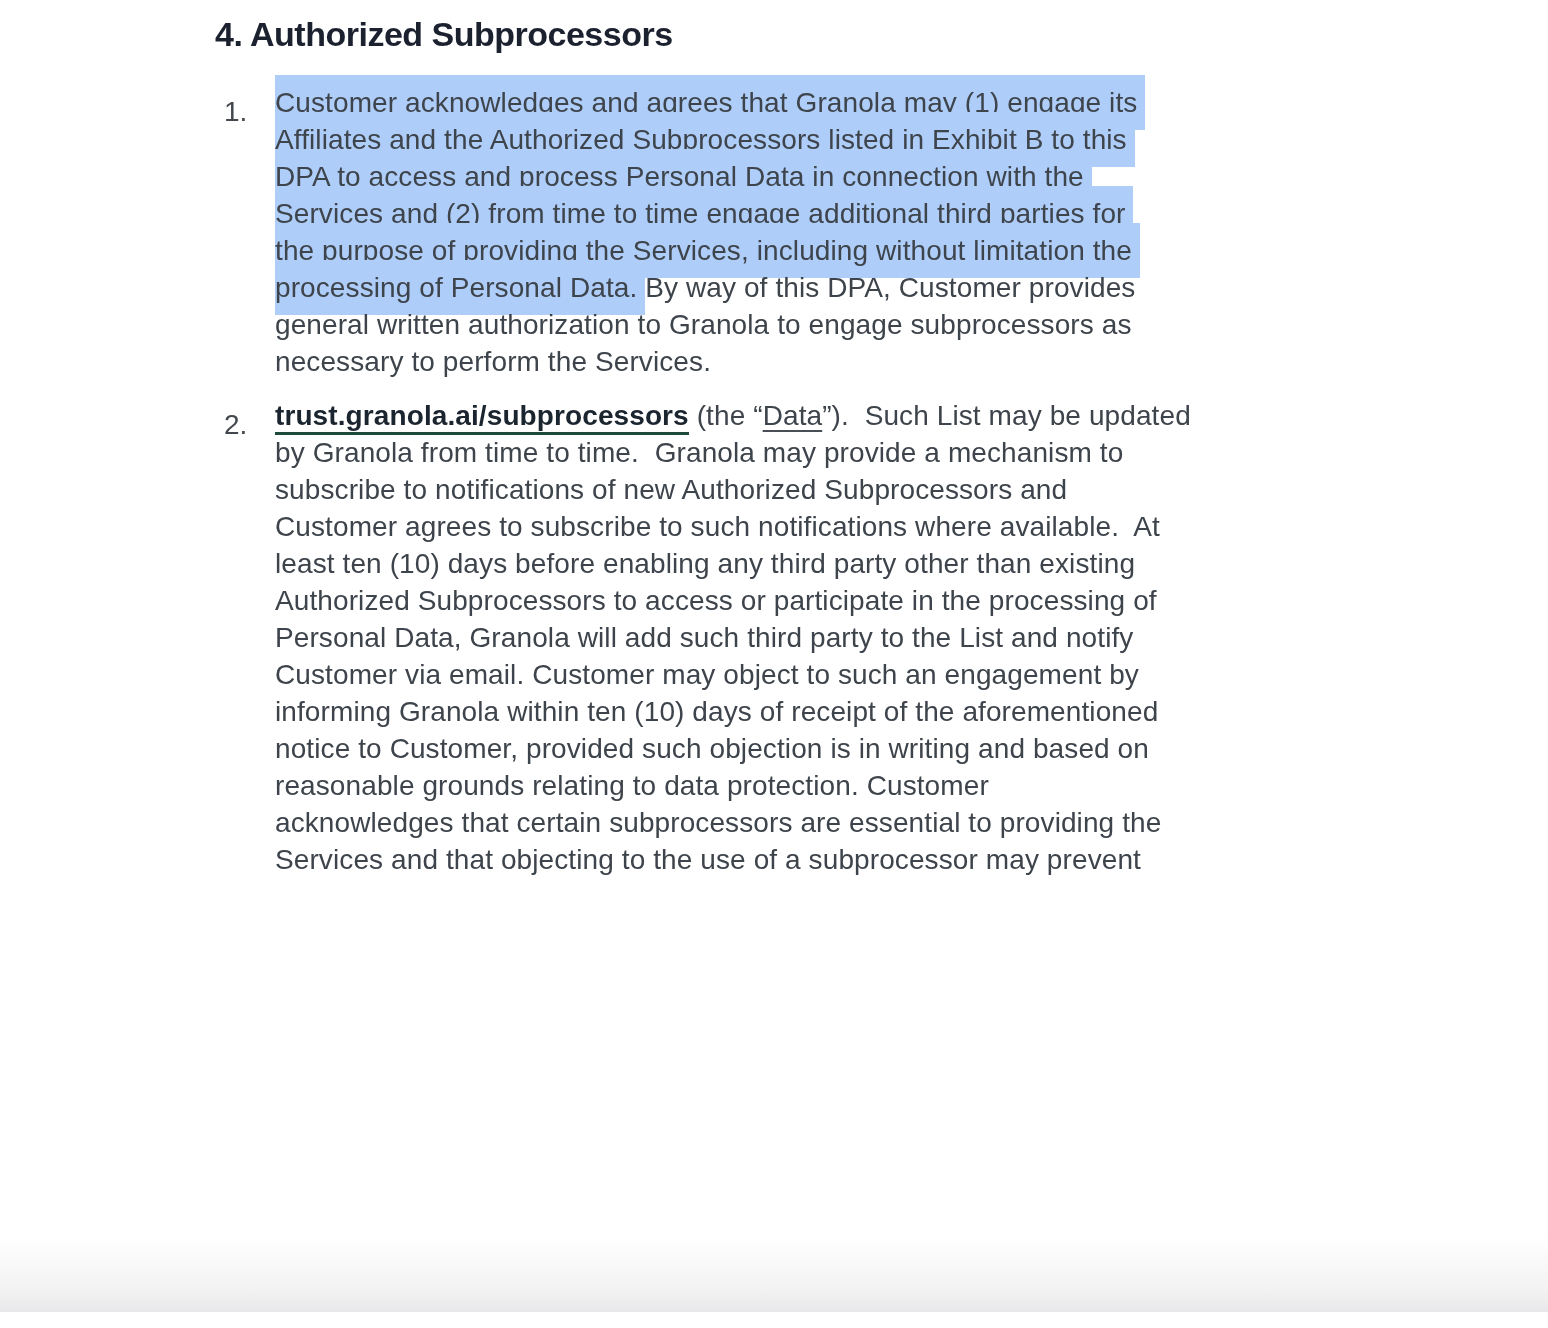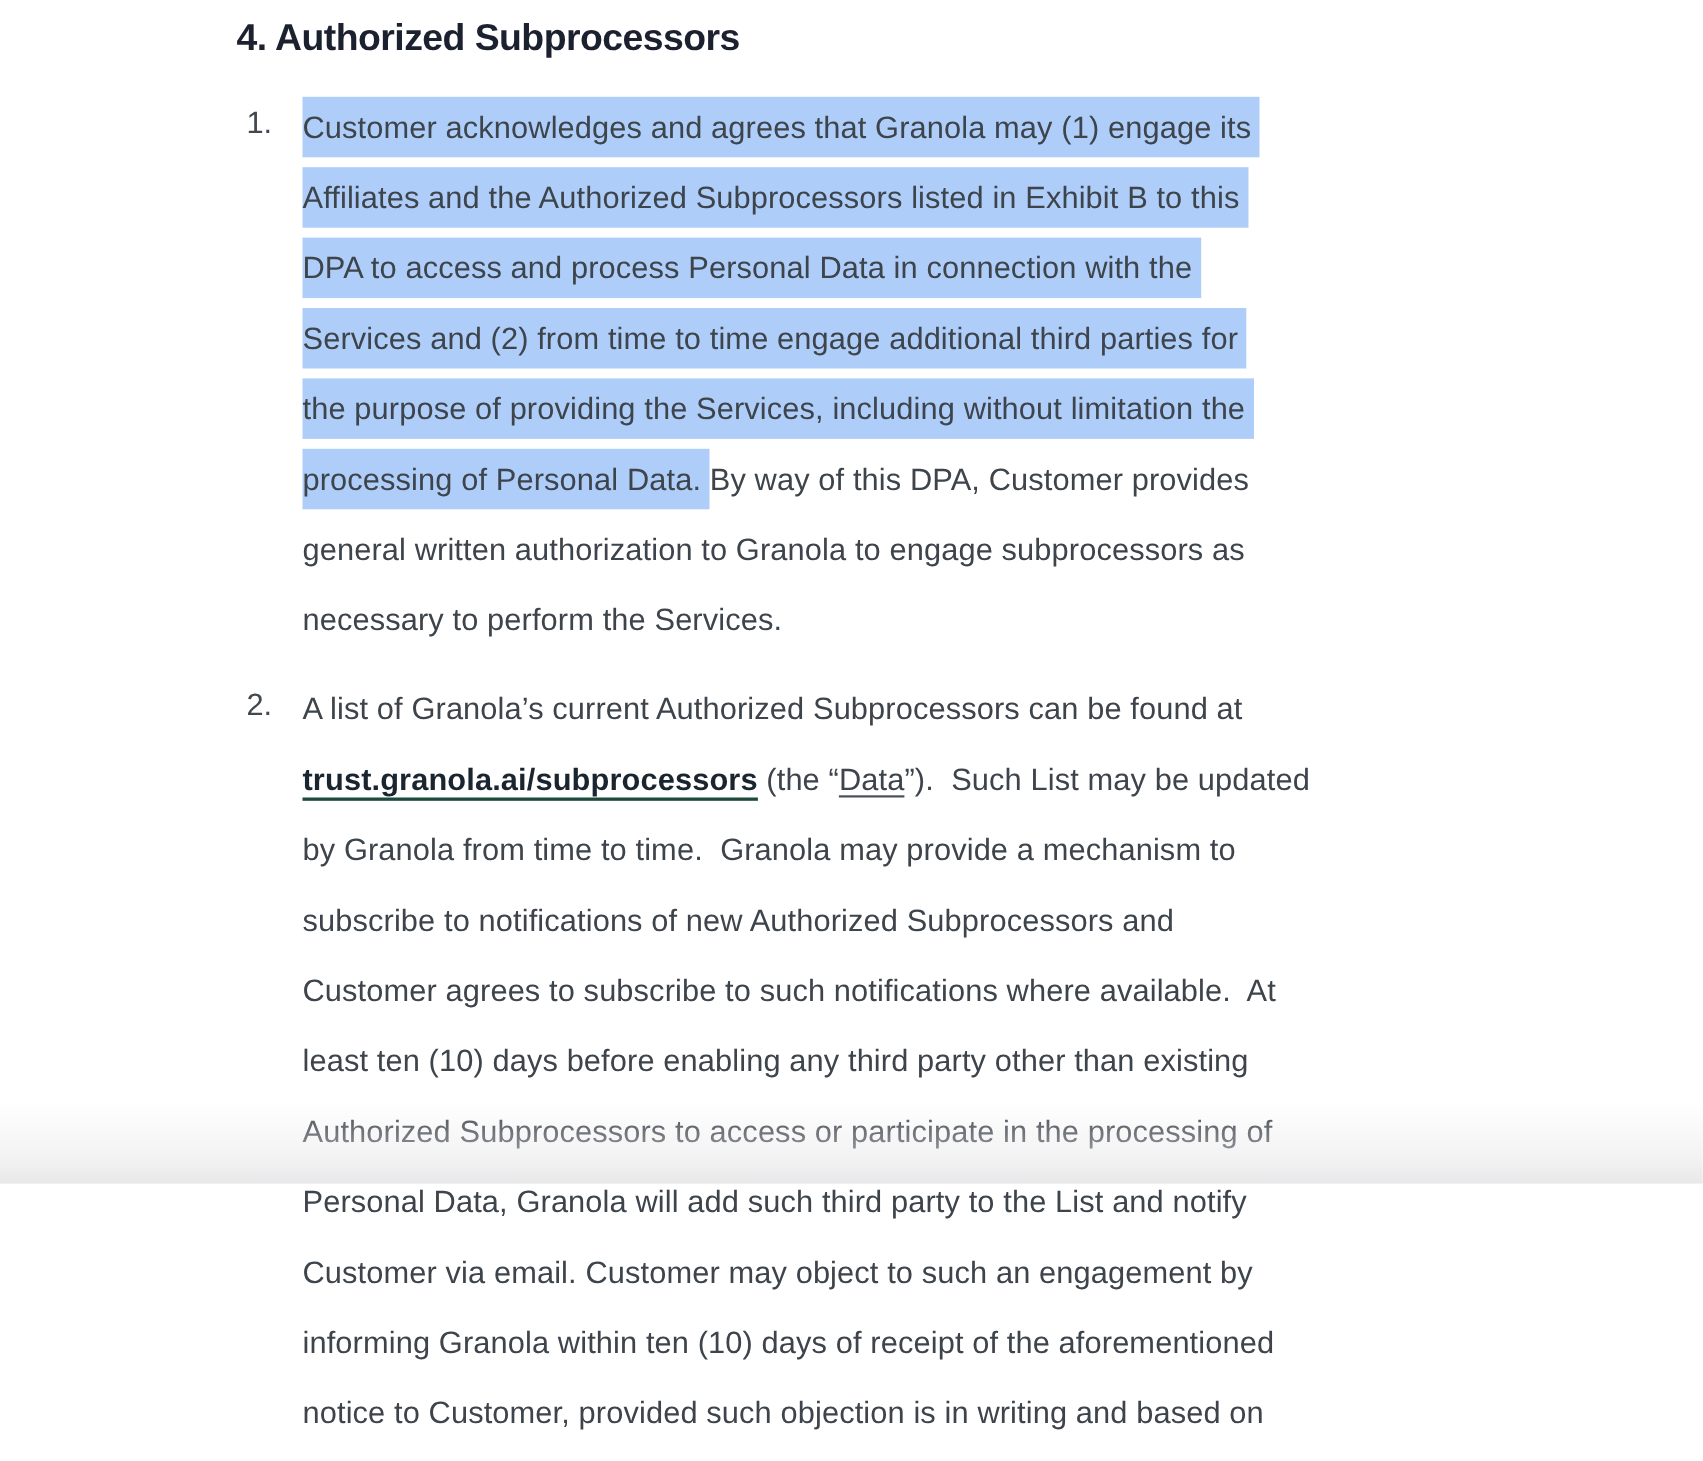--- a/index.html
+++ b/index.html
@@ -7,21 +7,21 @@
     padding: 0;
     background: #ffffff;
     width: 1548px;
     height: 1328px;
     overflow: hidden;
     font-family: "Liberation Sans", sans-serif;
   }
   .page {
     position: relative;
     width: 1548px;
-    height: 1076px;
+    height: 1312px;
     background: #ffffff;
   }
   .content {
     position: absolute;
     left: 215px;
     top: 12px;
     width: 1160px;
   }
   .section-heading {
     margin: 0 0 28px 0;
@@ -47,21 +47,21 @@
     padding-left: 9px;
     box-sizing: border-box;
     font-size: 28px;
     line-height: 56px;
     color: #43484e;
   }
   .li-text {
     flex: 0 0 auto;
     width: 1096px;
     font-size: 28px;
-    line-height: 64px;
+    line-height: 37px;
     color: #3e444b;
     white-space: pre-wrap;
     letter-spacing: 0.1px;
   }
   .hl {
     background-color: #aecdf8;
     padding: 12px 0;
     box-decoration-break: clone;
   }
   .doc-link {
@@ -102,22 +102,21 @@
 Affiliates and the Authorized Subprocessors listed in Exhibit B to this 
 DPA to access and process Personal Data in connection with the 
 Services and (2) from time to time engage additional third parties for 
 the purpose of providing the Services, including without limitation the 
 processing of Personal Data. </span><span>By way of this DPA, Customer provides
 general written authorization to Granola to engage subprocessors as
 necessary to perform the Services.</span></div>
       </div>
       <div class="li-row">
         <div class="li-marker">2.</div>
-        <div class="li-text"><span>A list of Granola’s current Authorized Subprocessors can be found at
-</span><a class="doc-link">trust.granola.ai/subprocessors</a><span> (the “</span><span class="defined-term">Data</span><span>”).  Such List may be updated
+        <div class="li-text"><a class="doc-link">trust.granola.ai/subprocessors</a><span> (the “</span><span class="defined-term">Data</span><span>”).  Such List may be updated
 by Granola from time to time.  Granola may provide a mechanism to
 subscribe to notifications of new Authorized Subprocessors and
 Customer agrees to subscribe to such notifications where available.  At
 least ten (10) days before enabling any third party other than existing
 Authorized Subprocessors to access or participate in the processing of
 Personal Data, Granola will add such third party to the List and notify
 Customer via email. Customer may object to such an engagement by
 informing Granola within ten (10) days of receipt of the aforementioned
 notice to Customer, provided such objection is in writing and based on
 reasonable grounds relating to data protection. Customer

